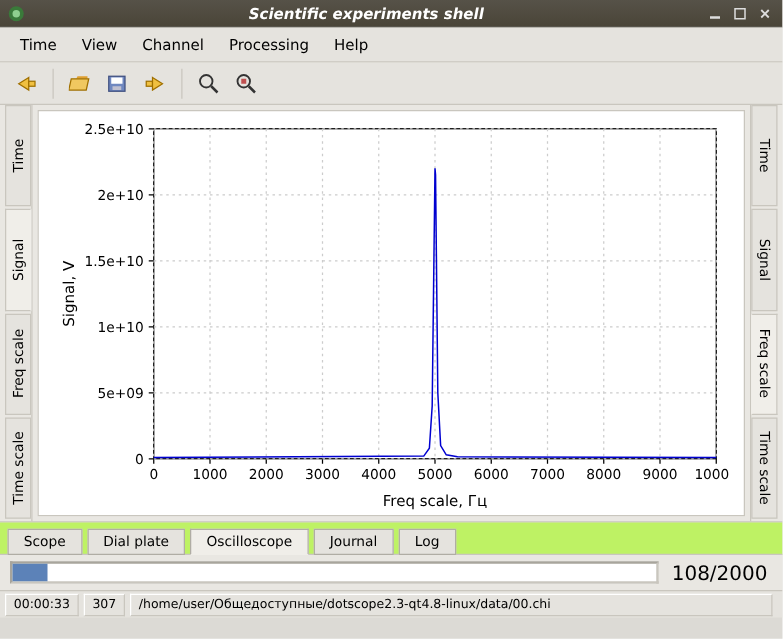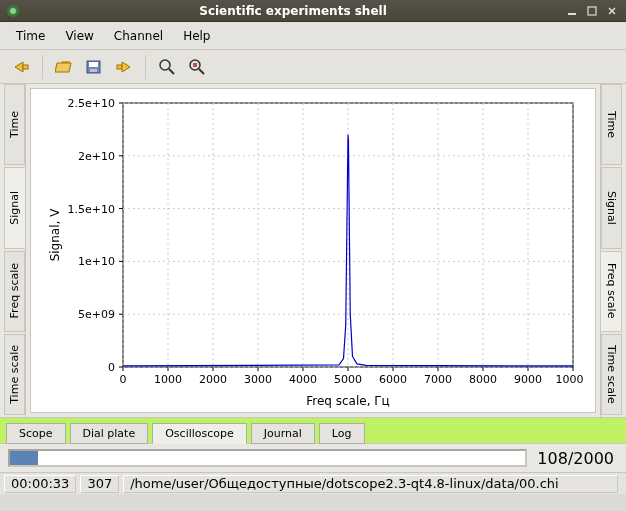--- a/index.html
+++ b/index.html
@@ -1,19 +1,19 @@
 <!DOCTYPE html>
 <html><head>
 <meta charset="utf-8">
 <style>
 * { box-sizing: border-box; margin: 0; padding: 0; }
 body { font-family: "DejaVu Sans", Arial, sans-serif; font-size: 12px; background: #dcdad5; width: 626px; height: 511px; overflow: hidden; }
 .titlebar { height: 22px; background: linear-gradient(to bottom, #565248 0%, #4a4538 100%); color: #fff; display: flex; align-items: center; padding: 0 6px; border-bottom:1px solid #3a362c; }
 .titlebar .icon { width: 14px; height: 14px; margin-right: 6px; }
-.titlebar .title { flex: 1; text-align: center; font-weight: bold; font-size: 12px; }
+.titlebar .title { flex: 1; text-align: center; font-weight: bold; font-size: 12px; font-style: italic; }
 .titlebar .wbtn { width: 16px; height: 16px; display: inline-flex; align-items: center; justify-content: center; margin-left: 4px; color: #ddd; cursor: pointer; }
 .menubar { height: 28px; background: #e5e3de; border-bottom: 1px solid #c9c6be; display: flex; align-items: center; padding: 0 6px; }
 .menubar .menuitem { padding: 4px 10px; cursor: pointer; }
 .toolbar { height: 34px; background: #e5e3de; border-bottom: 1px solid #c9c6be; display: flex; align-items: center; padding: 0 6px; gap: 0; }
 .toolbar .tbtn { width: 30px; height: 28px; display: inline-flex; align-items: center; justify-content: center; cursor: pointer; border:1px solid transparent; }
 .toolbar .sep { width:1px; height:24px; background:#c9c6be; margin:0 6px; }
 .workspace { display: flex; height: 334px; background: #e9e7e2; border-bottom:1px solid #c9c6be; }
 .side-tabs { width: 22px; display: flex; flex-direction: column; }
 .side-tabs.left { border-right: 1px solid #c9c6be; margin-left:4px;}
 .side-tabs.right{ border-left: 1px solid #c9c6be; margin-right:4px;}
@@ -23,21 +23,21 @@
 .vtab span { writing-mode: vertical-rl; transform: rotate(180deg); font-size: 11px; white-space: nowrap; }
 .side-tabs.right .vtab span { transform: none; }
 .plot-container { flex: 1; background: #fff; margin: 4px; border: 1px solid #c9c6be; display:flex; align-items:center; justify-content:center;}
 .bottom-tabs { height: 26px; background: #bef264; display: flex; align-items: flex-end; padding: 0 6px; gap:4px; border-bottom:1px solid #c9c6be; }
 .btab { padding: 3px 12px; border: 1px solid #b0ada4; background: #e5e3de; cursor: pointer; font-size:11px; position:relative; bottom:-1px; }
 .btab.selected { background: #f0eee9; border-bottom:1px solid #f0eee9; }
 .progress-row { height: 28px; display: flex; align-items: center; padding: 4px 8px; gap:6px; background:#e9e7e2;}
 .progress { flex:1; height:18px; border:2px solid #c9c6be; border-top-color:#a8a59c; border-left-color:#a8a59c; background:#fff; position:relative; }
 .progress .fill { position:absolute; left:0; top:0; bottom:0; background: #5c82b8; }
 .progress-count { font-size:16px; padding:0 4px; }
-.statusbar { height: 22px; border-top: 1px solid #c9c6be; background: #e5e3de; display: flex; align-items: center; padding: 0 4px; font-size:13px; }
+.statusbar { height: 22px; border-top: 1px solid #c9c6be; background: #e5e3de; display: flex; align-items: center; padding: 0 4px; font-size:10px; }
 .statusbar .cell { border:1px solid #c9c6be; border-top-color:#fff; border-left-color:#fff; padding:2px 6px; margin-right:4px; height:18px; display:flex; align-items:center;}
 .statusbar .cell.path{flex:1;}
 svg text { font-family: "DejaVu Sans", Arial, sans-serif; }
 </style>
 </head>
 <body>
 
 <div class="titlebar">
   <span class="icon">
     <svg width="14" height="14">
@@ -60,20 +60,21 @@
       <svg width="10" height="10">
         <path d="M2 2 L8 8 M8 2 L2 8" stroke="#ddd" stroke-width="1.5"></path>
       </svg>
     </span>
 </div>
 
 <div class="menubar">
   <span class="menuitem">Time</span>
   <span class="menuitem">View</span>
   <span class="menuitem">Channel</span>
+  <span class="menuitem">Processing</span>
   <span class="menuitem">Help</span>
 </div>
 
 <div class="toolbar">
   <span class="tbtn">
       <svg width="20" height="16">
         <path d="M12 3 L4 8 L12 13 Z" fill="#f0c040" stroke="#a07000"></path>
         <rect x="12" y="6" width="5" height="4" fill="#f0c040" stroke="#a07000"></rect>
       </svg>
     </span>

